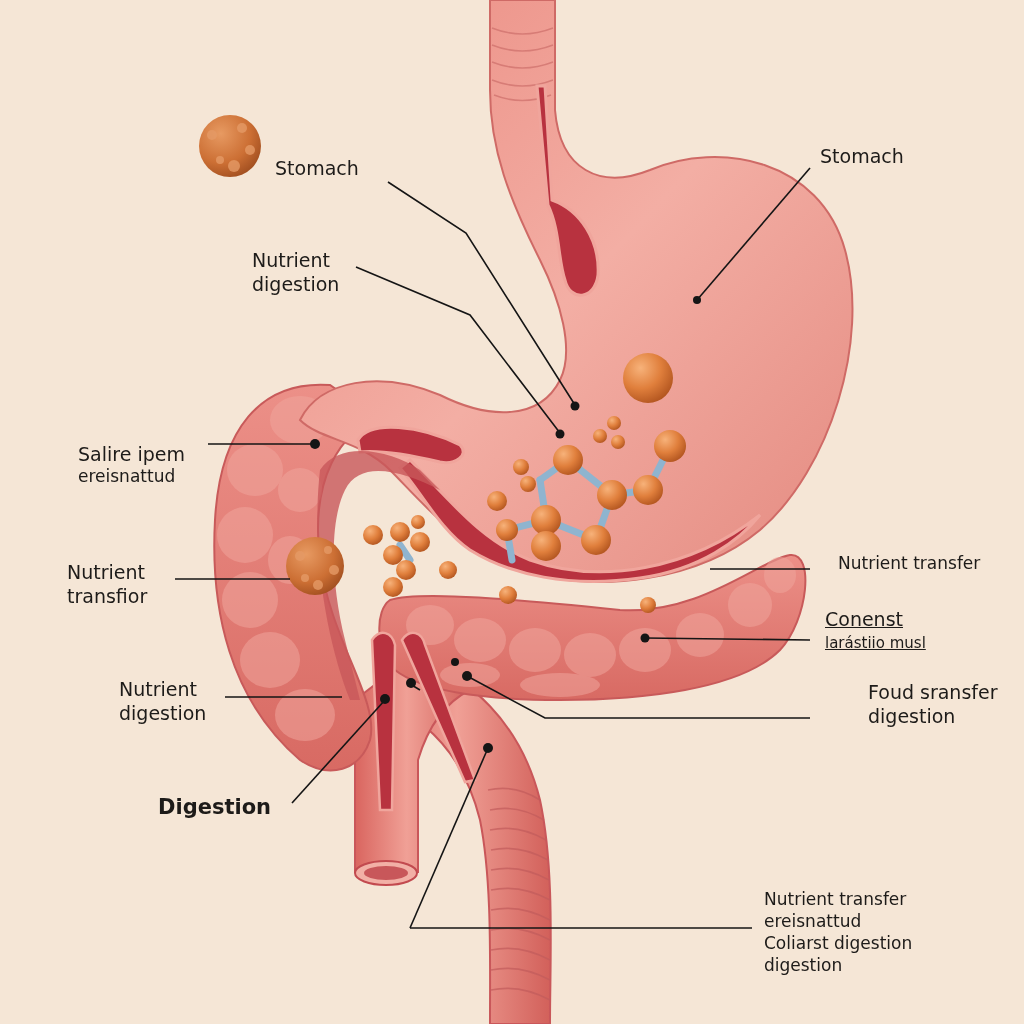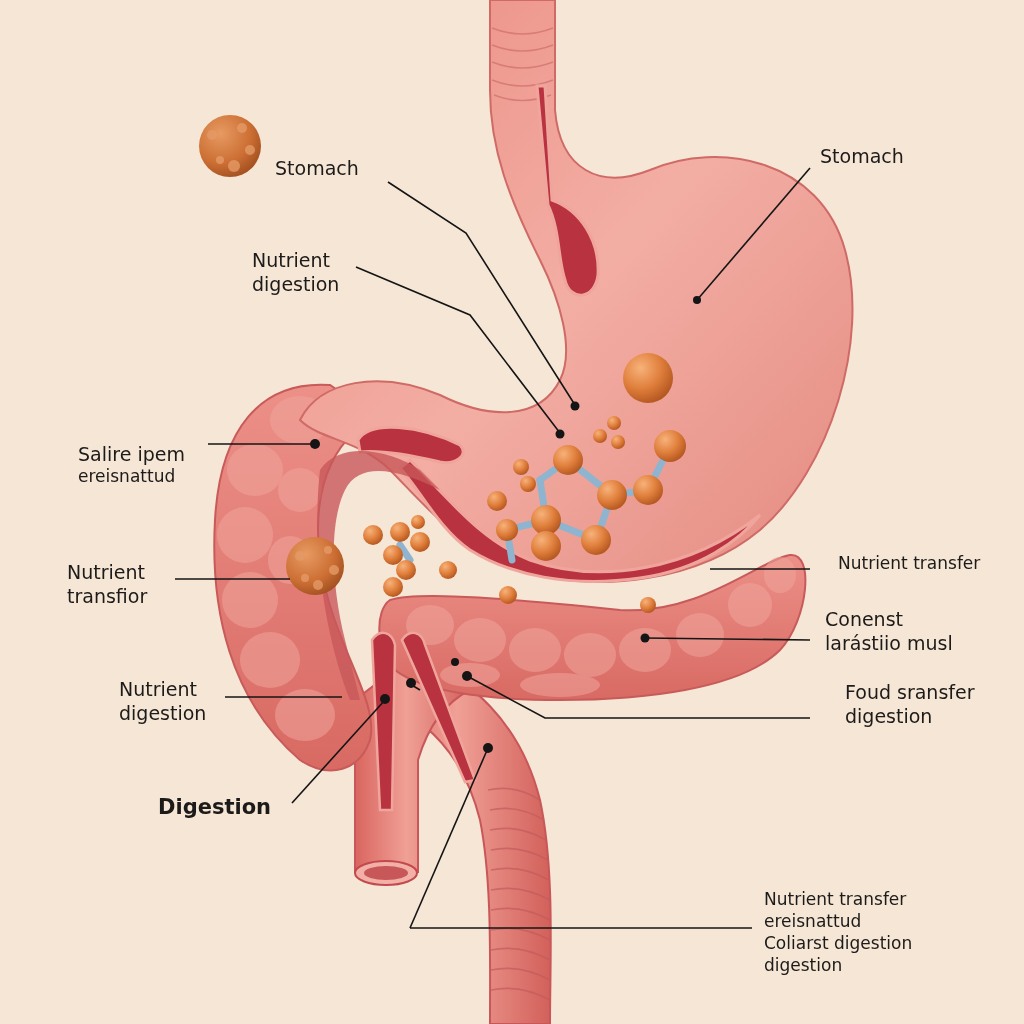--- a/index.html
+++ b/index.html
@@ -230,25 +230,25 @@
 <div class="lbl" style="left:119px;top:677px;">
   <span>Nutrient</span>
   <span>digestion</span>
 </div>
 <div class="lbl bold" style="left:158px;top:795px;">
   <span>Digestion</span>
 </div>
 <div class="lbl small" style="left:838px;top:552px;">
   <span>Nutrient transfer</span>
 </div>
-<div class="lbl" style="left:825px;top:607px;">
+<div class="lbl" style="left:825px;top:607px;text-decoration:underline;">
   <span>Conenst</span>
-  <span style="font-size:19px">larástiio musl</span>
-</div>
-<div class="lbl" style="left:845px;top:680px;">
+  <span style="font-size:15px">larástiio musl</span>
+</div>
+<div class="lbl" style="left:868px;top:680px;">
   <span>Foud sransfer</span>
   <span>digestion</span>
 </div>
 <div class="lbl small" style="left:764px;top:888px;">
   <span>Nutrient transfer</span>
   <span>ereisnattud</span>
   <span>Coliarst digestion</span>
   <span>digestion</span>
 </div>
 

